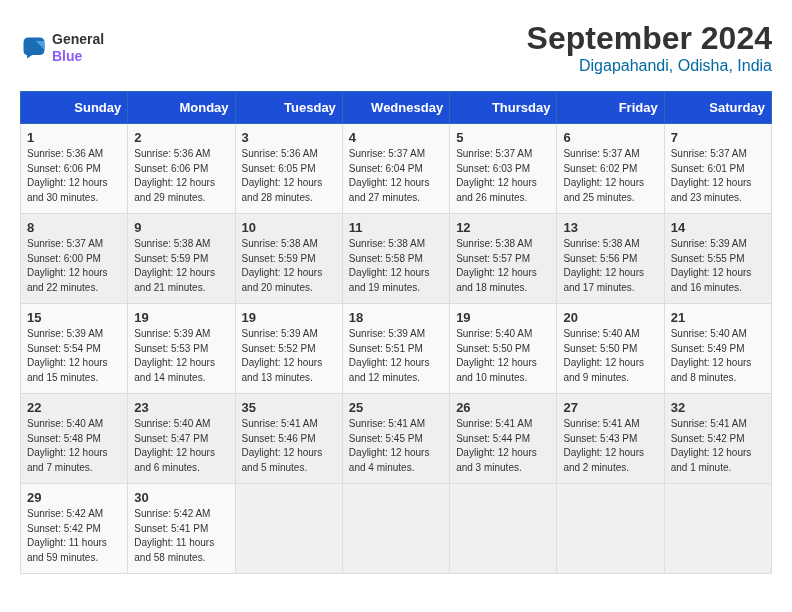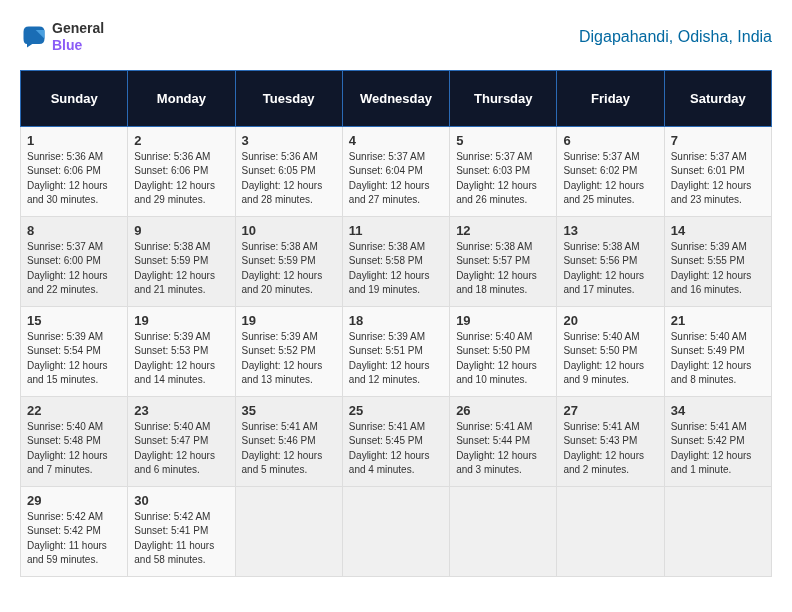--- a/index.html
+++ b/index.html
@@ -46,24 +46,24 @@
     .location {
       font-size: 16px;
       color: #0369a1;
     }
     .calendar {
       width: 100%;
       border-collapse: collapse;
       font-size: 11px;
     }
     .calendar thead th {
-      background-color: #0f172a;
+      background-color: #1d4ed8;
       color: #fff;
-      padding: 20px 6px;
-      text-align: center;
+      padding: 8px 6px;
+      text-align: right;
       font-size: 13px;
       font-weight: bold;
       border: 1px solid #2a6ab5;
     }
     .calendar tbody td {
       vertical-align: top;
       padding: 6px 6px 8px 6px;
       border: 1px solid #ddd;
       background: #fff;
       width: 107px;
@@ -100,20 +100,21 @@
       <rect x="0" y="0" width="32" height="32" rx="3" fill="#fff"></rect>
       <path d="M4 10 Q4 4 10 4 L22 4 Q28 4 28 10 L28 18 Q28 24 22 24 L14 24 L8 28 L8 24 Q4 24 4 18 Z" fill="#1a6db5"></path>
       <polygon points="18,8 28,8 28,18" fill="#4aa0e0"></polygon>
     </svg>
     <div class="logo-text">
       <span class="general">General</span>
       <span class="blue">Blue</span>
     </div>
   </div>
   <div class="title-block">
+    <div class="month-title">September 2024</div>
     <div class="location">Digapahandi, Odisha, India</div>
   </div>
 </div>
 
 <table class="calendar">
   <thead>
     <tr>
       <th>Sunday</th>
       <th>Monday</th>
       <th>Tuesday</th>
@@ -314,21 +315,21 @@
 and 3 minutes.</div>
         </td>
         <td>
           <span class="day-num">27</span>
           <div class="day-detail" style="white-space: pre-line;">Sunrise: 5:41 AM
 Sunset: 5:43 PM
 Daylight: 12 hours
 and 2 minutes.</div>
         </td>
         <td>
-          <span class="day-num">34</span>
+          <span class="day-num">32</span>
           <div class="day-detail" style="white-space: pre-line;">Sunrise: 5:41 AM
 Sunset: 5:42 PM
 Daylight: 12 hours
 and 1 minute.</div>
         </td>
       </tr>
       <tr>
         <td>
           <span class="day-num">29</span>
           <div class="day-detail" style="white-space: pre-line;">Sunrise: 5:42 AM

